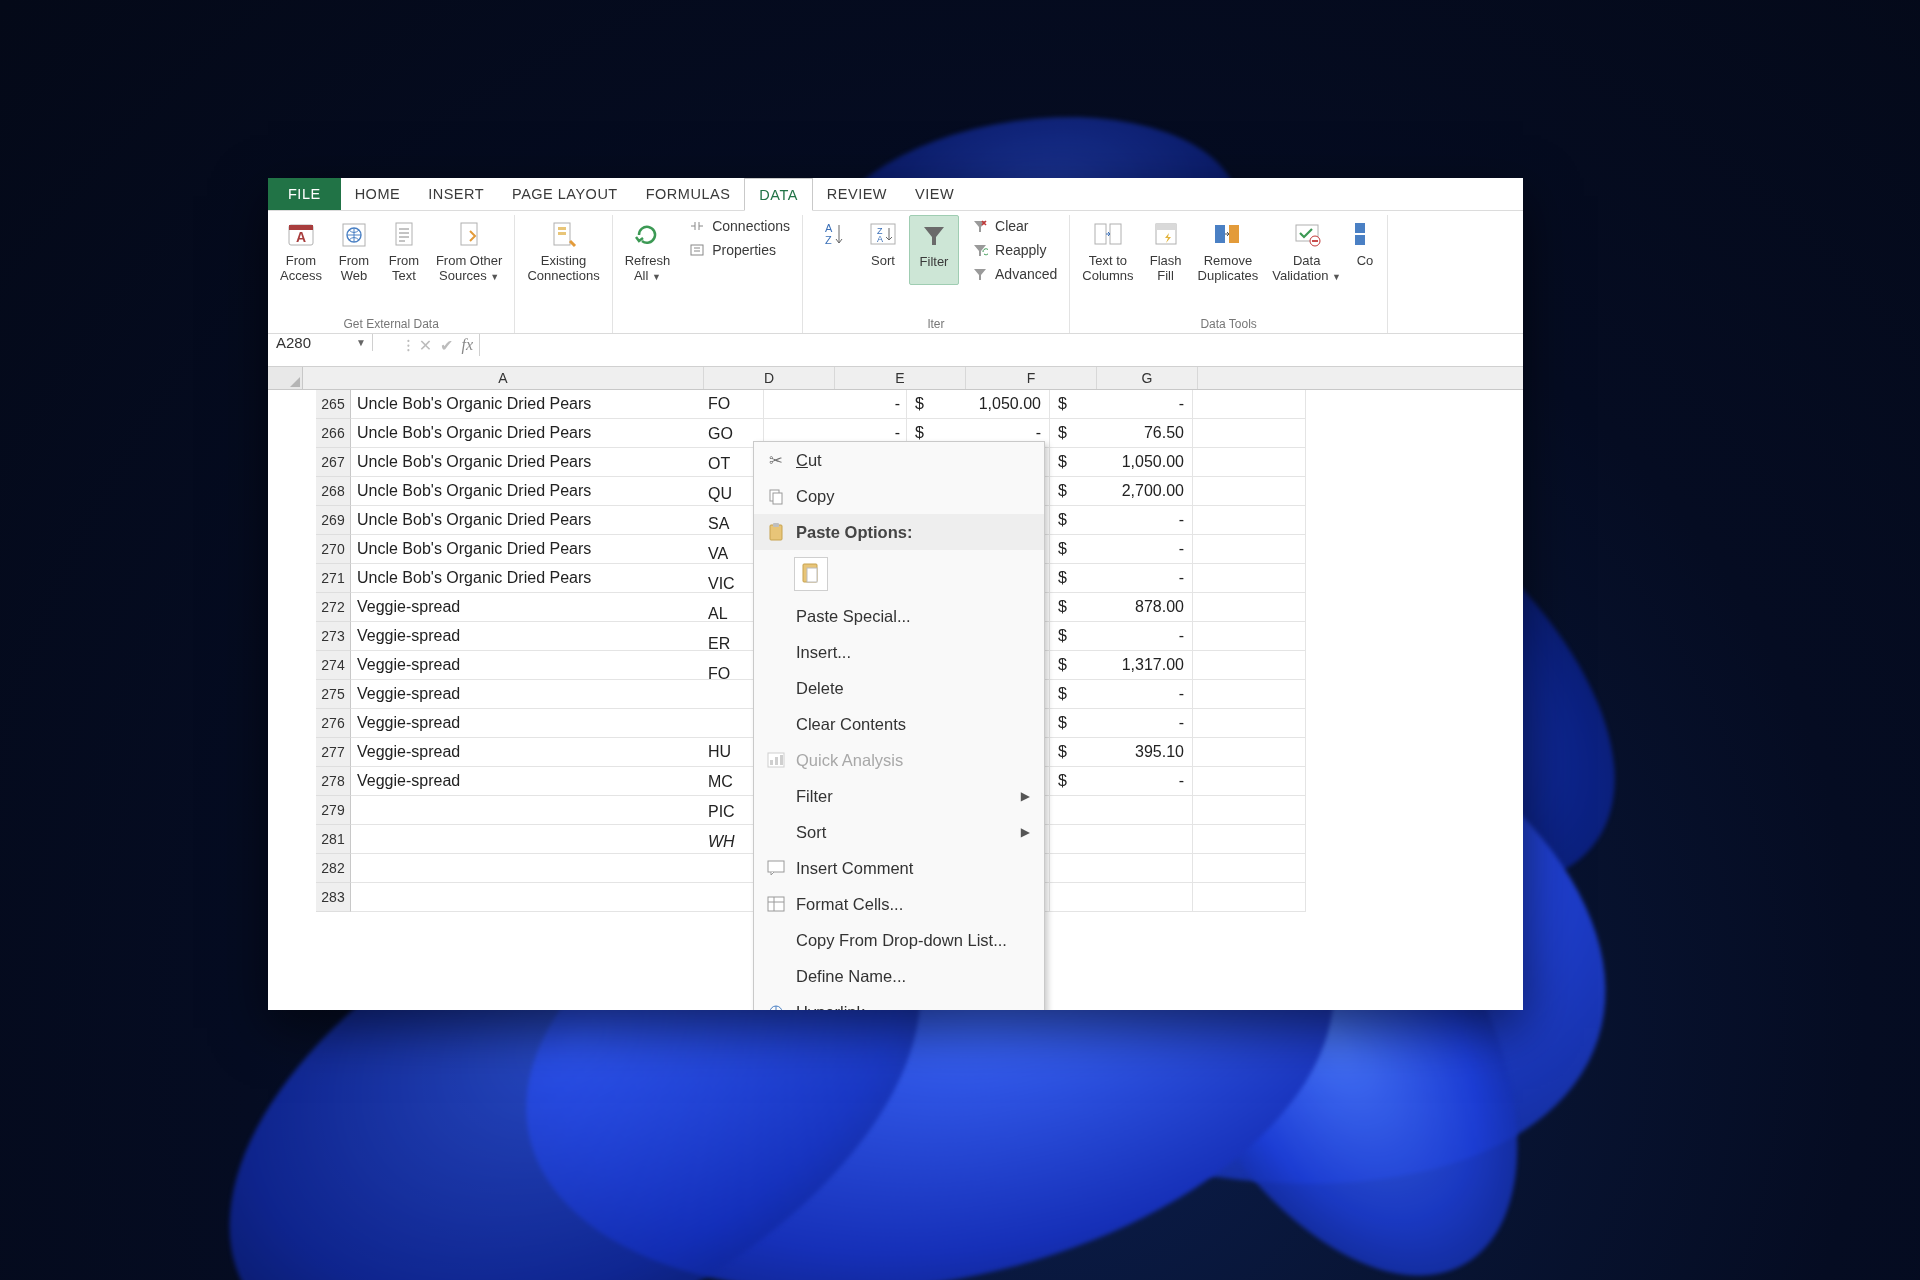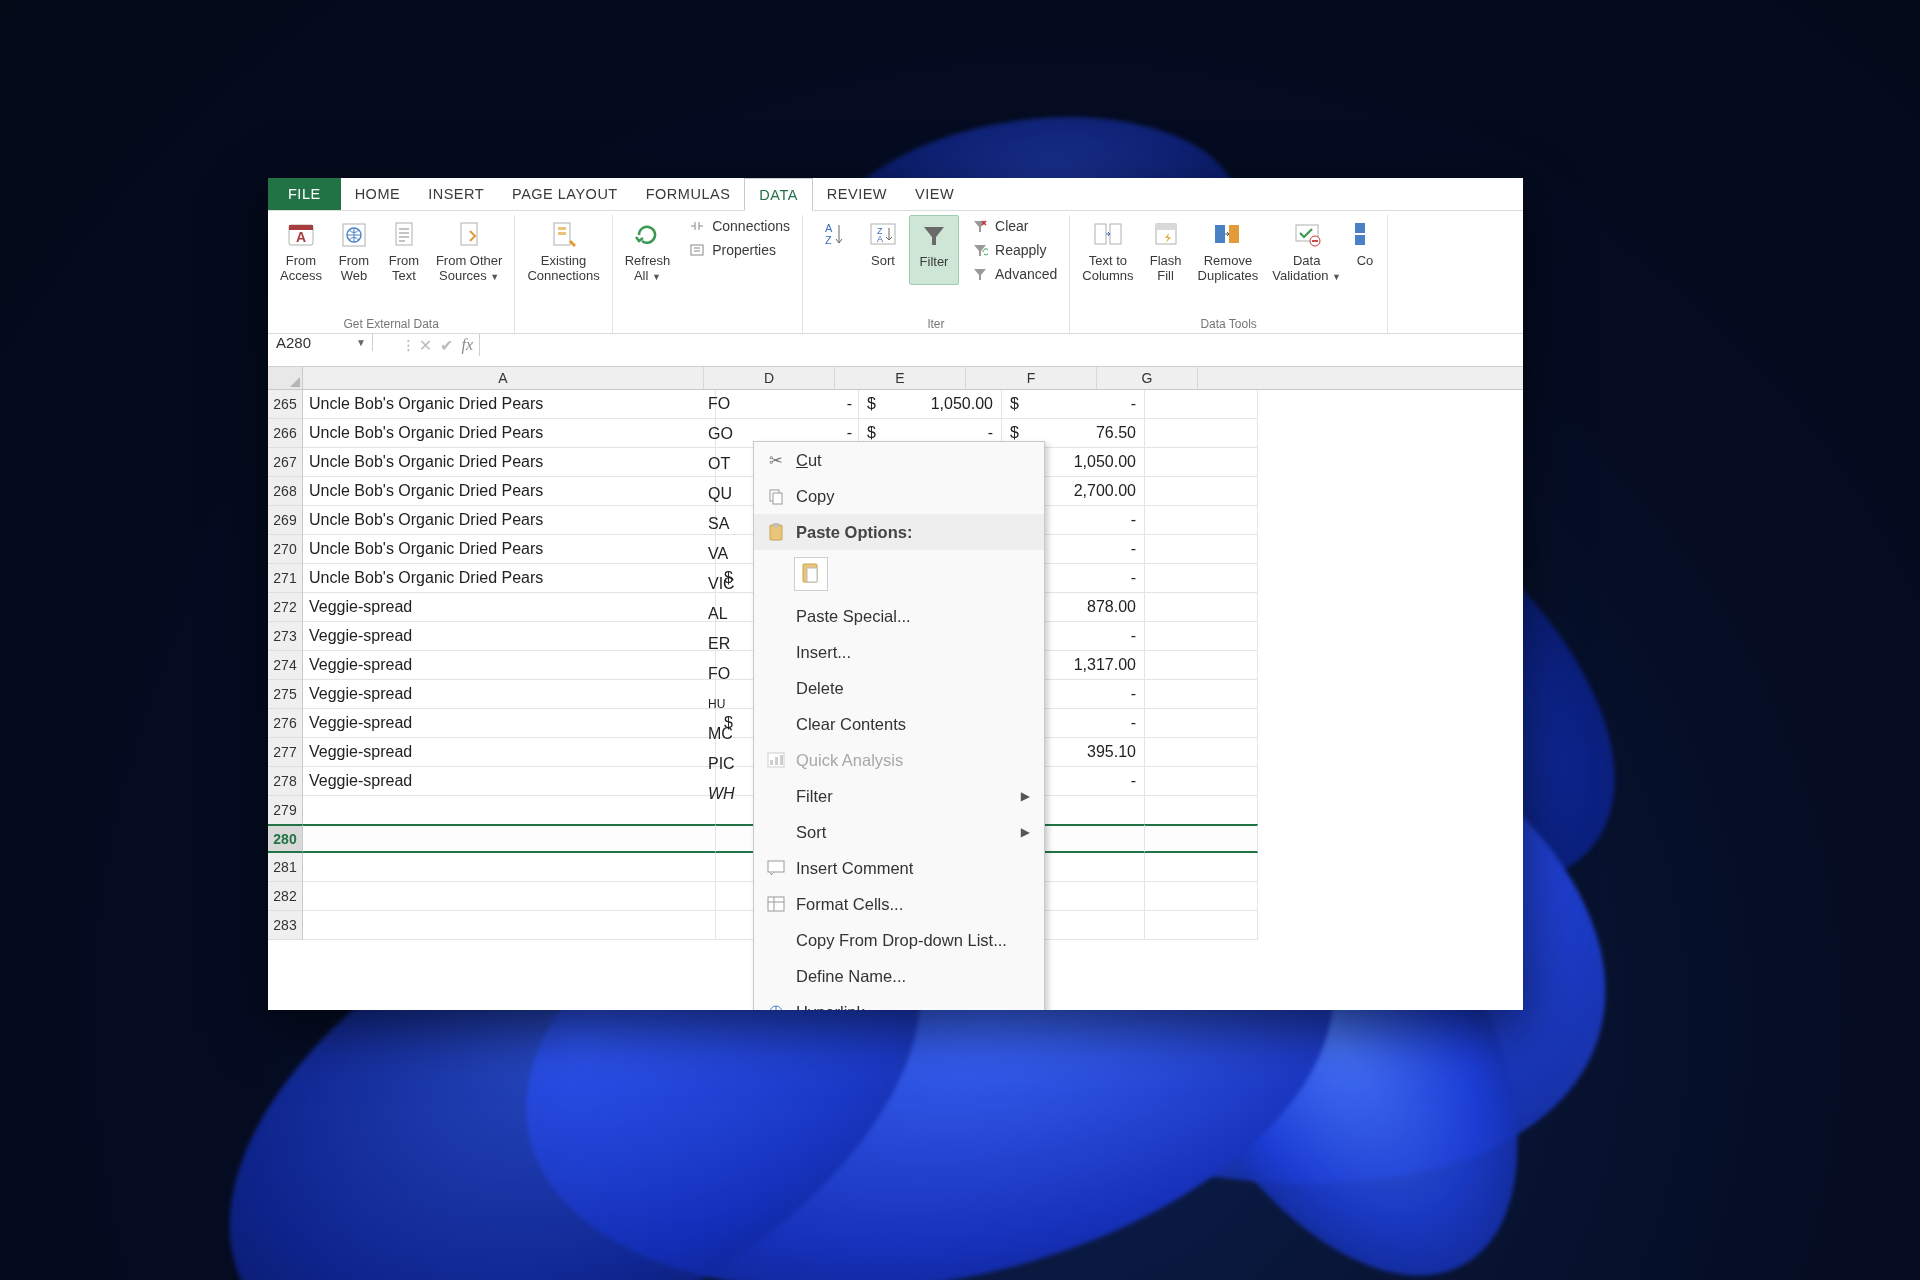--- a/index.html
+++ b/index.html
@@ -155,21 +155,21 @@
 .col-headers { display: flex; background: #efefef; color: #333; font-size: 14px; height: 22px; border-bottom: 1px solid #c8c8c8; }
 .corner-cell { width: 34px; border-right: 1px solid #c8c8c8; background: #e8e8e8; position: relative; }
 .corner-cell::after { content: ""; position: absolute; right: 2px; bottom: 2px; width: 0; height: 0; border-left: 10px solid transparent; border-bottom: 10px solid #b5b5b5; }
 .colh { border-right: 1px solid #d8d8d8; display: flex; align-items: center; justify-content: center; }
 .cA { width: 400px; } 
 .cD { width: 130px; }
 .cE { width: 130px; }
 .cF { width: 130px; }
 .cG { width: 100px; }
 
-.rows { font-size: 16px; color: #222; }
+.rows { font-size: 16px; color: #222; margin-left: 48px; }
 .row { display: flex; height: 29px; }
 .rh { width: 34px; background: #efefef; border-right: 1px solid #c8c8c8; border-bottom: 1px solid #dedede; display: flex; align-items: center; justify-content: center; font-size: 14px; color: #333; }
 .cell { border-right: 1px solid #e4e4e4; border-bottom: 1px solid #e4e4e4; display: flex; align-items: center; padding: 0 6px; overflow: hidden; white-space: nowrap; font-weight: 500; }
 .cell.right { justify-content: flex-end; }
 .dollar { justify-content: space-between; }
 .dollar .sym { padding-left: 2px; }
 .dollar .val { padding-right: 2px; }
 
 .row.sel .rh { background: #d9d9d9; color: #217346; font-weight: 600; border-top: 2px solid #217346; border-bottom: 2px solid #217346; }
 .row.sel .cell { border-top: 2px solid #217346; border-bottom: 2px solid #217346; background: #fdfdfd; }
@@ -674,28 +674,20 @@
           <div class="cell" style="width: 100px;"></div>
         </div>
         <div class="row">
           <div class="rh">279</div>
           <div class="cell cA" style="width: 400px;"></div>
           <div class="cell right" style="width: 130px;"></div>
           <div class="cell" style="width: 130px;"></div>
           <div class="cell" style="width: 130px;"></div>
           <div class="cell" style="width: 100px;"></div>
         </div>
-        <div class="row sel">
-          <div class="rh">280</div>
-          <div class="cell cA" style="width: 400px;"></div>
-          <div class="cell right" style="width: 130px;"></div>
-          <div class="cell" style="width: 130px;"></div>
-          <div class="cell" style="width: 130px;"></div>
-          <div class="cell" style="width: 100px;"></div>
-        </div>
         <div class="row">
           <div class="rh">281</div>
           <div class="cell cA" style="width: 400px;"></div>
           <div class="cell right" style="width: 130px;"></div>
           <div class="cell" style="width: 130px;"></div>
           <div class="cell" style="width: 130px;"></div>
           <div class="cell" style="width: 100px;"></div>
         </div>
         <div class="row">
           <div class="rh">282</div>
@@ -824,21 +816,21 @@
         <div style="height: 29px; display: flex; align-items: center; font-weight: 500; font-size: 16px; color: rgb(34, 34, 34); padding-left: 6px; border-bottom: 1px solid transparent;">FO</div>
         <div style="height: 29px; display: flex; align-items: center; font-weight: 500; font-size: 16px; color: rgb(34, 34, 34); padding-left: 6px; border-bottom: 1px solid transparent;">GO</div>
         <div style="height: 29px; display: flex; align-items: center; font-weight: 500; font-size: 16px; color: rgb(34, 34, 34); padding-left: 6px; border-bottom: 1px solid transparent;">OT</div>
         <div style="height: 29px; display: flex; align-items: center; font-weight: 500; font-size: 16px; color: rgb(34, 34, 34); padding-left: 6px; border-bottom: 1px solid transparent;">QU</div>
         <div style="height: 29px; display: flex; align-items: center; font-weight: 500; font-size: 16px; color: rgb(34, 34, 34); padding-left: 6px; border-bottom: 1px solid transparent;">SA</div>
         <div style="height: 29px; display: flex; align-items: center; font-weight: 500; font-size: 16px; color: rgb(34, 34, 34); padding-left: 6px; border-bottom: 1px solid transparent;">VA</div>
         <div style="height: 29px; display: flex; align-items: center; font-weight: 500; font-size: 16px; color: rgb(34, 34, 34); padding-left: 6px; border-bottom: 1px solid transparent;">VIC</div>
         <div style="height: 29px; display: flex; align-items: center; font-weight: 500; font-size: 16px; color: rgb(34, 34, 34); padding-left: 6px; border-bottom: 1px solid transparent;">AL</div>
         <div style="height: 29px; display: flex; align-items: center; font-weight: 500; font-size: 16px; color: rgb(34, 34, 34); padding-left: 6px; border-bottom: 1px solid transparent;">ER</div>
         <div style="height: 29px; display: flex; align-items: center; font-weight: 500; font-size: 16px; color: rgb(34, 34, 34); padding-left: 6px; border-bottom: 1px solid transparent;">FO</div>
-        <div style="height: 29px; display: flex; align-items: center; font-weight: 500; font-size: 12px; color: rgb(34, 34, 34); padding-left: 6px; border-bottom: 1px solid transparent;">HU</div>
+        <div style="height: 29px; display: flex; align-items: center; font-weight: 500; font-size: 16px; color: rgb(34, 34, 34); padding-left: 6px; border-bottom: 1px solid transparent; margin-top: 48px;">HU</div>
         <div style="height: 29px; display: flex; align-items: center; font-weight: 500; font-size: 16px; color: rgb(34, 34, 34); padding-left: 6px; border-bottom: 1px solid transparent;">MC</div>
         <div style="height: 29px; display: flex; align-items: center; font-weight: 500; font-size: 16px; color: rgb(34, 34, 34); padding-left: 6px; border-bottom: 1px solid transparent;">PIC</div>
         <div style="height: 29px; display: flex; align-items: center; font-weight: 500; font-size: 16px; color: rgb(34, 34, 34); padding-left: 6px; border-bottom: 1px solid transparent; font-style: italic;">WH</div>
         <div style="height: 29px; display: flex; align-items: center; font-weight: 500; font-size: 16px; color: rgb(34, 34, 34); padding-left: 6px; border-bottom: 1px solid transparent;"></div>
         <div style="height: 29px; display: flex; align-items: center; font-weight: 500; font-size: 16px; color: rgb(34, 34, 34); padding-left: 6px; border-bottom: 1px solid transparent;"></div>
         <div style="height: 29px; display: flex; align-items: center; font-weight: 500; font-size: 16px; color: rgb(34, 34, 34); padding-left: 6px; border-bottom: 1px solid transparent;"></div>
         <div style="height: 29px; display: flex; align-items: center; font-weight: 500; font-size: 16px; color: rgb(34, 34, 34); padding-left: 6px; border-bottom: 1px solid transparent;"></div>
         <div style="height: 29px; display: flex; align-items: center; font-weight: 500; font-size: 16px; color: rgb(34, 34, 34); padding-left: 6px; border-bottom: 1px solid transparent;"></div>
       </div>
     </div>

